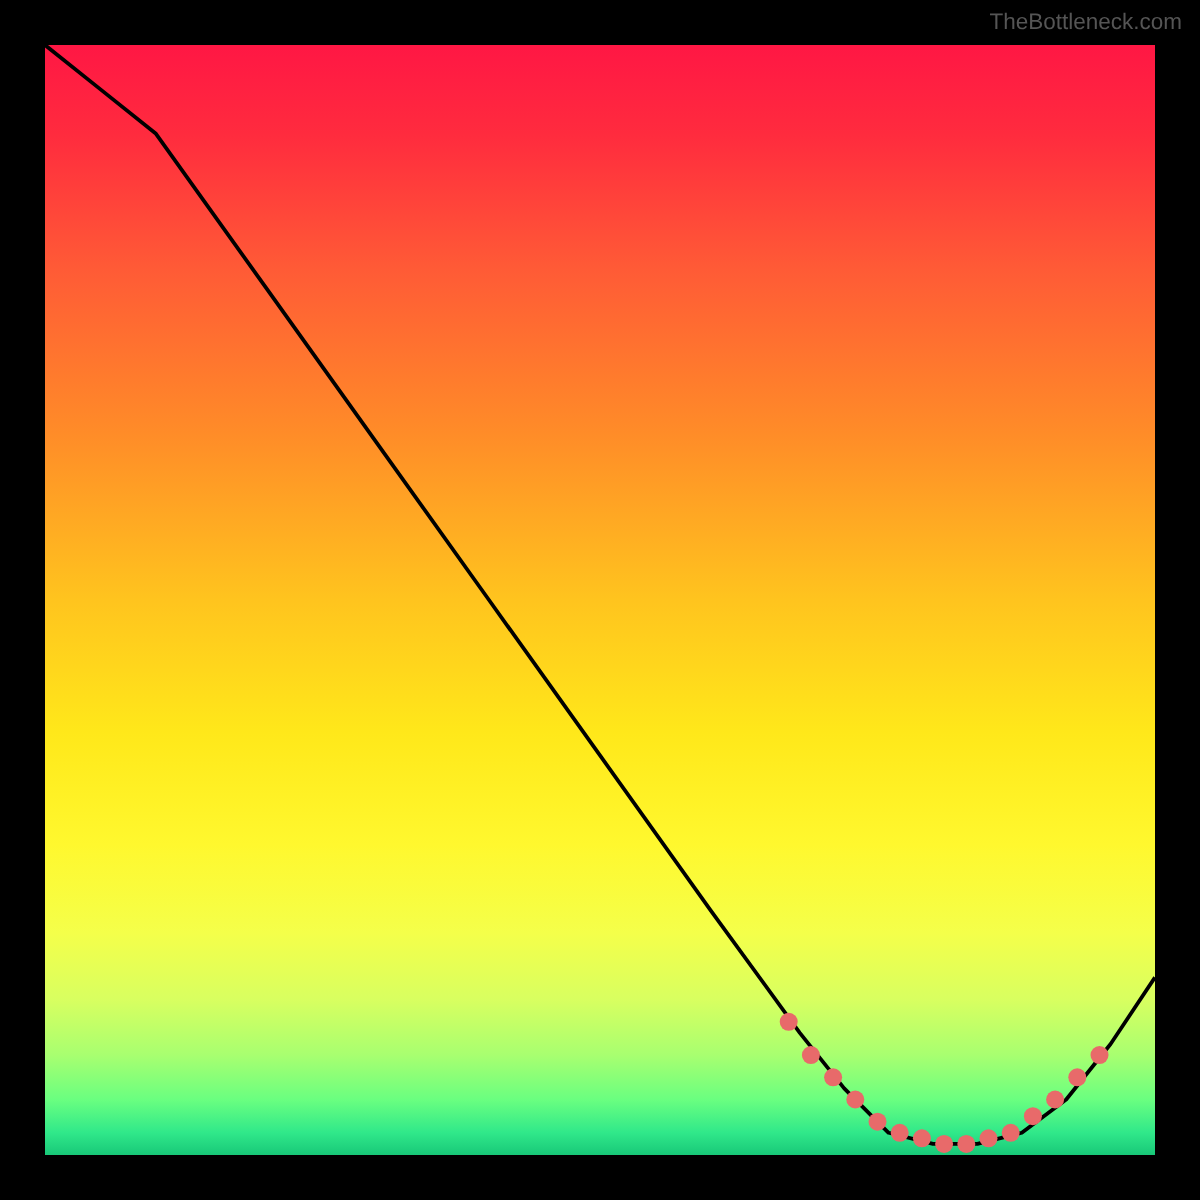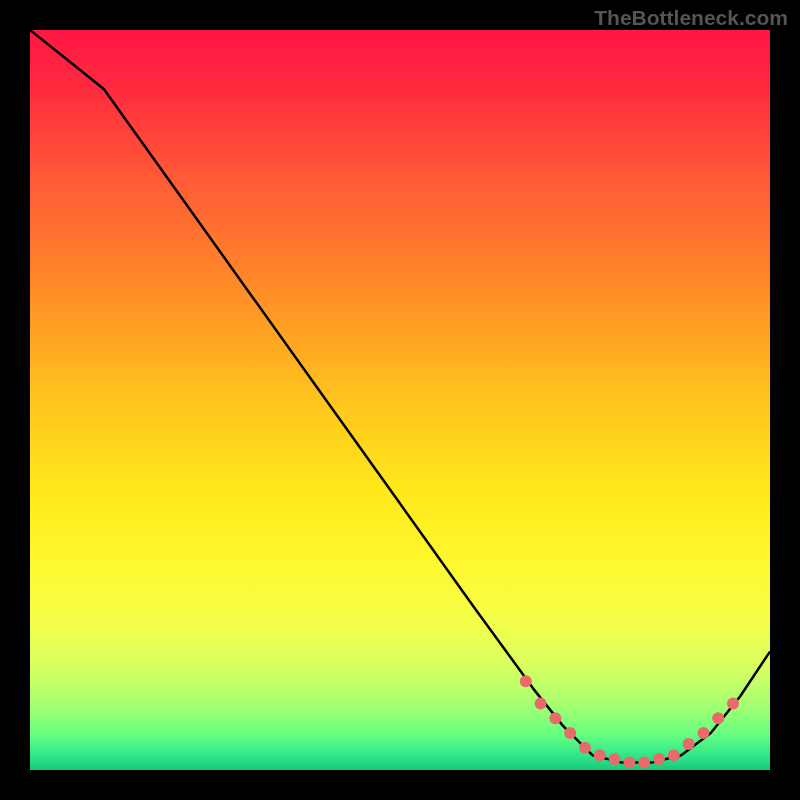--- a/index.html
+++ b/index.html
@@ -15,22 +15,22 @@
     position: relative;
     width: 800px;
     height: 800px;
     background: #000;
   }
   .watermark {
     position: absolute;
     top: 6px;
     right: 12px;
     color: #555;
-    font-size: 21px;
-    font-weight: 700;
+    font-size: 15px;
+    font-weight: 400;
     z-index: 10;
   }
   .plot-area {
     position: absolute;
     left: 30px;
     top: 30px;
     width: 740px;
     height: 740px;
   }
   svg {

